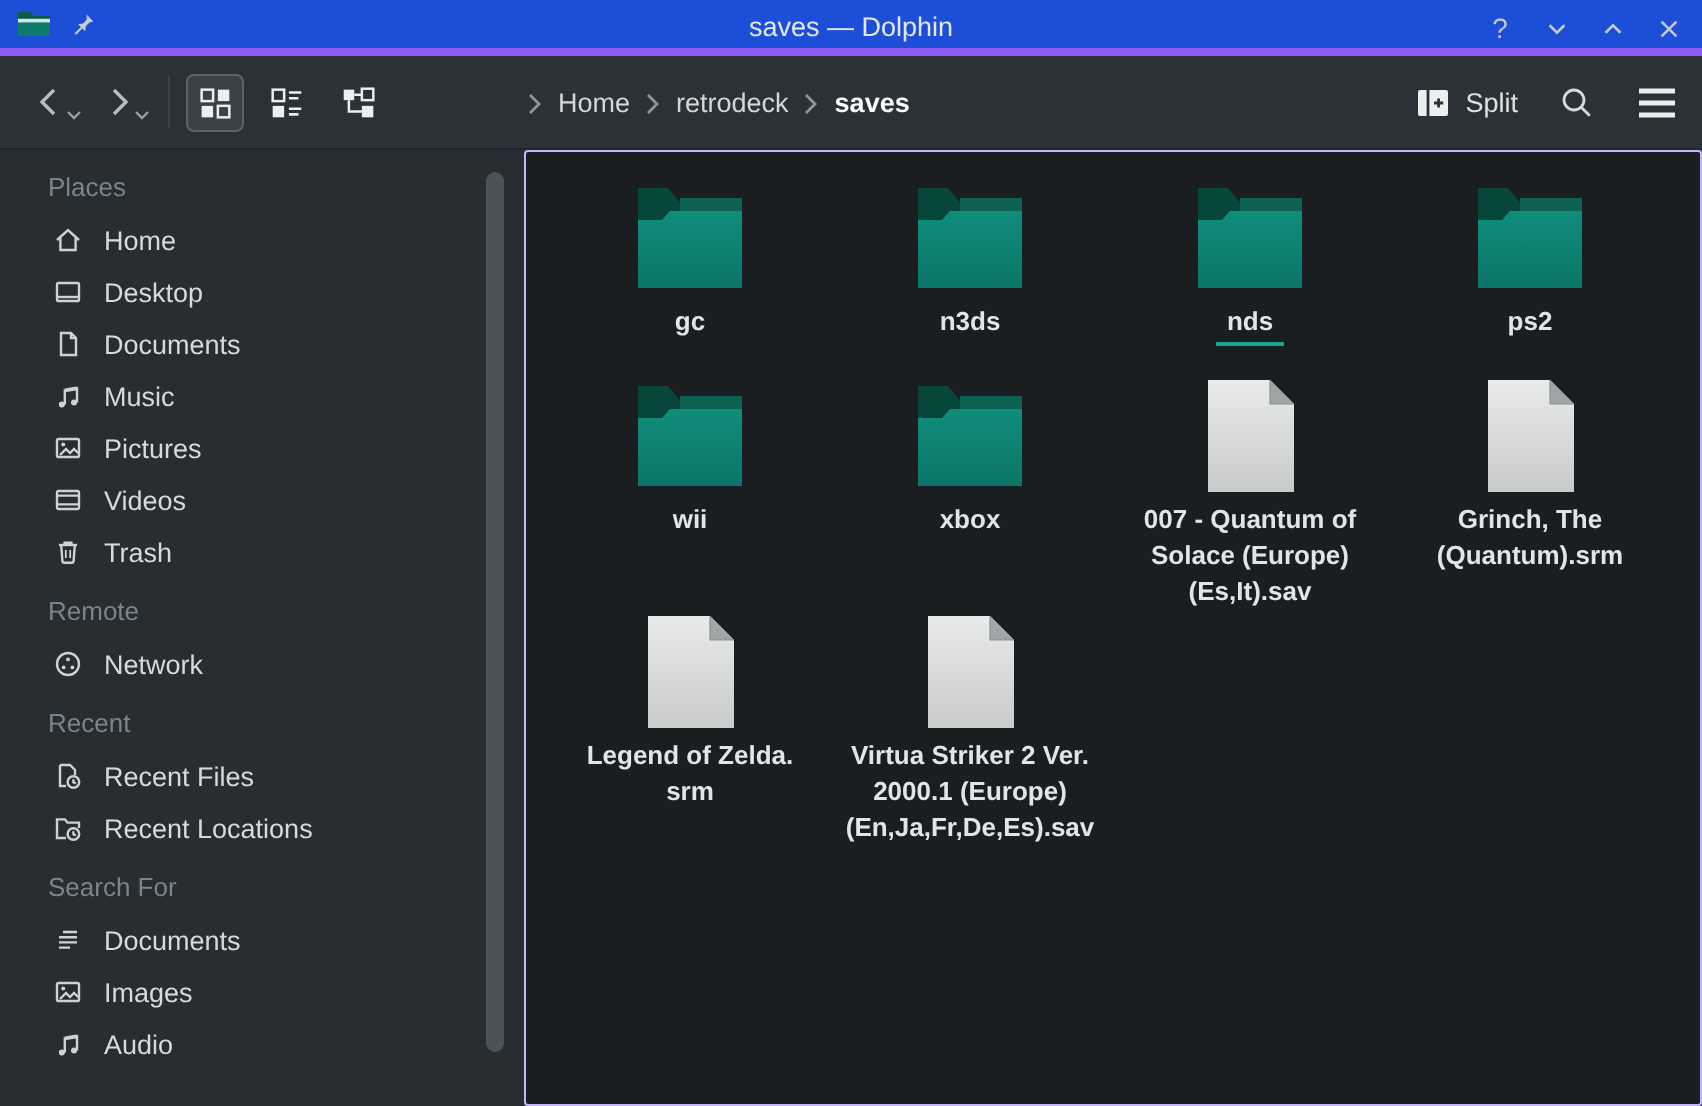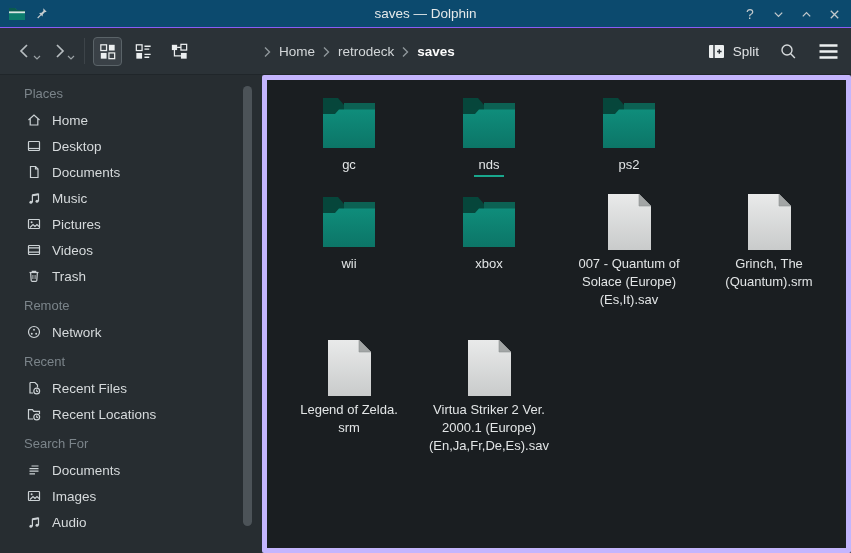--- a/index.html
+++ b/index.html
@@ -1,21 +1,21 @@
 <!DOCTYPE html>
 <html><head>
 <meta charset="utf-8">
 <style>
   * { margin:0; padding:0; box-sizing:border-box; }
   html,body { width:851px; height:553px; background:#14171a; }
   body { font-family:"Liberation Sans","DejaVu Sans",sans-serif; font-size:13px; color:#e8ebec; }
   .window { width:851px; height:553px; overflow:hidden; display:flex; flex-direction:column; background:#2b3237; }
 
   
-  .titlebar { position:relative; height:28px; background:#0c4a6e; border-bottom:1px solid #8b5cf6; display:flex; align-items:center; flex:0 0 28px; }
+  .titlebar { position:relative; height:28px; background:#1d4ed8; border-bottom:4px solid #8b5cf6; display:flex; align-items:center; flex:0 0 28px; }
   .tb-left { display:flex; align-items:center; gap:9px; padding-left:8px; }
   .tb-title { position:absolute; left:50%; transform:translateX(-50%); top:0; height:28px; line-height:28px; color:#e4e8e9; font-size:13.5px; white-space:nowrap; }
   .tb-right { position:absolute; right:8px; top:0; height:28px; display:flex; align-items:center; gap:10px; }
   .tb-btn { width:18px; height:18px; display:flex; align-items:center; justify-content:center; color:#c3c9cc; cursor:default; }
   .help-glyph { font-size:14px; color:#c3c9cc; }
 
   
   .toolbar { position:relative; height:47px; flex:0 0 47px; background:#2b3237; border-bottom:1px solid #20262a; display:flex; align-items:center; }
   .nav-group { display:flex; align-items:center; padding-left:10px; gap:4px; }
   .nav-btn { position:relative; width:30px; height:30px; display:flex; align-items:center; justify-content:center; }
@@ -37,24 +37,24 @@
 
   
   .sidebar { position:relative; width:262px; flex:0 0 262px; background:#272d31; overflow:hidden; padding-top:6px; }
   .side-section-header { height:26px; line-height:26px; padding-left:24px; color:#7b848a; font-size:13px; }
   .side-section-header.gap { margin-top:4px; }
   .side-item { height:26px; display:flex; align-items:center; padding-left:26px; gap:10px; color:#d6dadc; font-size:13.5px; cursor:default; }
   .side-item .sicon { width:16px; height:16px; color:#ccd2d5; flex:0 0 16px; display:flex; }
   .side-scrollbar { position:absolute; left:243px; top:11px; width:9px; height:440px; border-radius:4.5px; background:#4c5358; }
 
   
-  .pane { flex:1; margin:0; border:5px solid #c4b5fd; border-radius:2px; background:#1a1e21; overflow:hidden; padding:14px 0 0 12px; }
+  .pane { flex:1; margin:0; border:1px solid #c4b5fd; border-radius:2px; background:#1a1e21; overflow:hidden; padding:14px 0 0 12px;font-weight:bold; }
   .grid-row { display:flex; }
   .grid-row.r1 { margin-bottom:16px; }
-  .grid-row.r2 { margin-bottom:30px; }
+  .grid-row.r2 { margin-bottom:2px; }
   .fitem { width:140px; display:flex; flex-direction:column; align-items:center; }
   .fitem .icon-box { height:58px; display:flex; align-items:center; justify-content:center; }
   .fitem .flabel { margin-top:4px; max-width:134px; text-align:center; font-size:13px; line-height:18px; color:#e2e5e6; }
   .flabel .lline { display:block; }
   .flabel.focused .lline { display:inline-block; border-bottom:2px solid #19a78d; padding:0 5px 1px; }
 </style>
 </head>
 <body>
 
 <div class="window">
@@ -359,20 +359,38 @@
                     <linearGradient id="gf" x1="0" y1="0" x2="0" y2="1">
     <stop offset="0" stop-color="#0f8d7b"></stop>
                       <stop offset="1" stop-color="#0c7567"></stop>
   </linearGradient>
                   </defs>
   <path d="M2 1h15l6 7v9H2z" fill="#06463b"></path>
   <path d="M23 6h31v11H23z" fill="#0c6153"></path>
   <path d="M2 17h12l4-4.5h36V51H2z" fill="url(#gf)"></path>
 </svg>
               </div>
+              <div class="flabel" title="n3ds">
+                <span class="lline">n3ds</span>
+              </div>
+            </div>
+            <div class="fitem">
+              <div class="icon-box">
+                <svg width="56" height="53" viewBox="0 0 56 53">
+  <defs>
+                    <linearGradient id="gf" x1="0" y1="0" x2="0" y2="1">
+    <stop offset="0" stop-color="#0f8d7b"></stop>
+                      <stop offset="1" stop-color="#0c7567"></stop>
+  </linearGradient>
+                  </defs>
+  <path d="M2 1h15l6 7v9H2z" fill="#06463b"></path>
+  <path d="M23 6h31v11H23z" fill="#0c6153"></path>
+  <path d="M2 17h12l4-4.5h36V51H2z" fill="url(#gf)"></path>
+</svg>
+              </div>
               <div class="flabel focused" title="nds"><span class="lline">nds</span></div>
             </div>
             <div class="fitem">
               <div class="icon-box">
                 <svg width="56" height="53" viewBox="0 0 56 53">
   <defs>
                     <linearGradient id="gf" x1="0" y1="0" x2="0" y2="1">
     <stop offset="0" stop-color="#0f8d7b"></stop>
                       <stop offset="1" stop-color="#0c7567"></stop>
   </linearGradient>

